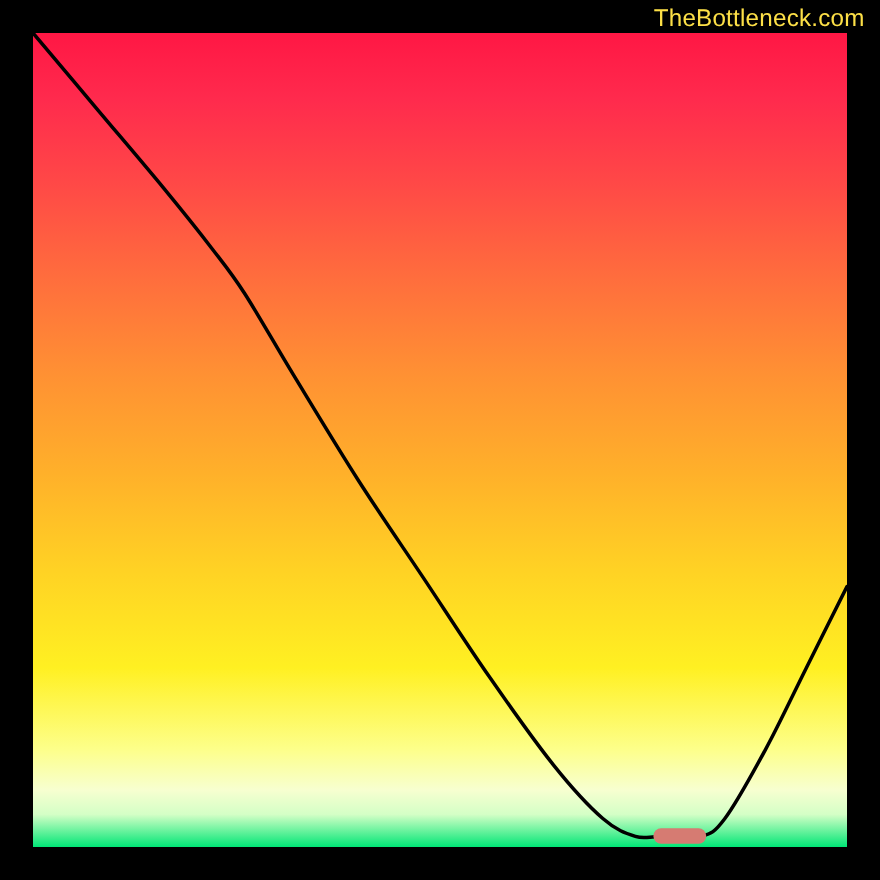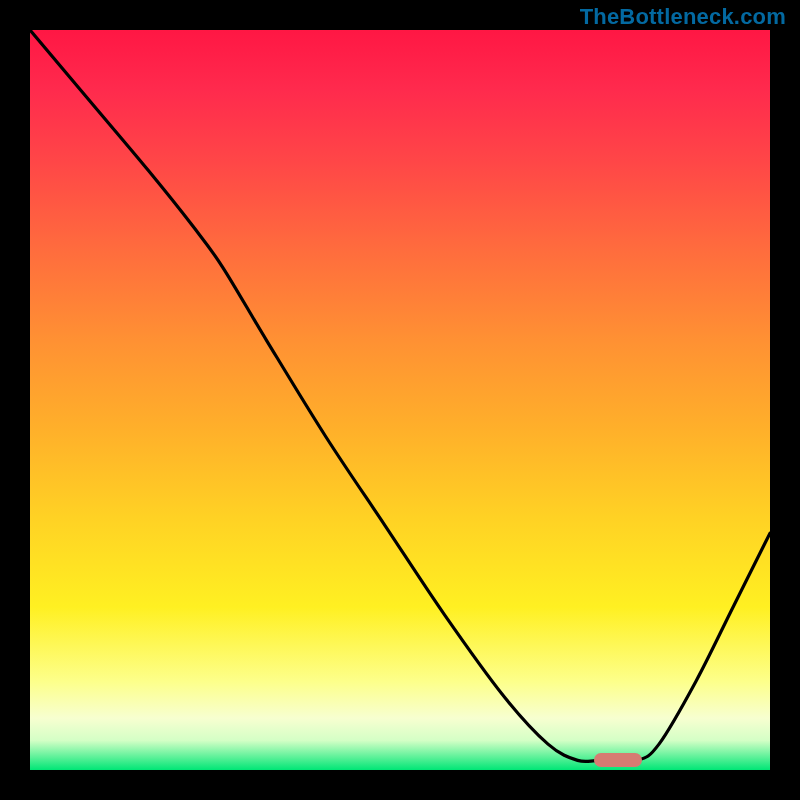--- a/index.html
+++ b/index.html
@@ -9,22 +9,22 @@
     background: #000;
     position: relative;
     overflow: hidden;
     font-family: Arial, Helvetica, sans-serif;
   }
   #watermark {
     position: absolute;
     top: 4px;
     right: 14px;
     font-size: 22px;
-    font-weight: 700;
-    color: #0369a1;
+    font-weight: 400;
+    color: #fde047;
     letter-spacing: 0.2px;
     z-index: 10;
   }
   #plot {
     position: absolute;
     left: 30px;
     top: 30px;
     width: 740px;
     height: 740px;
     background: linear-gradient(to bottom,

